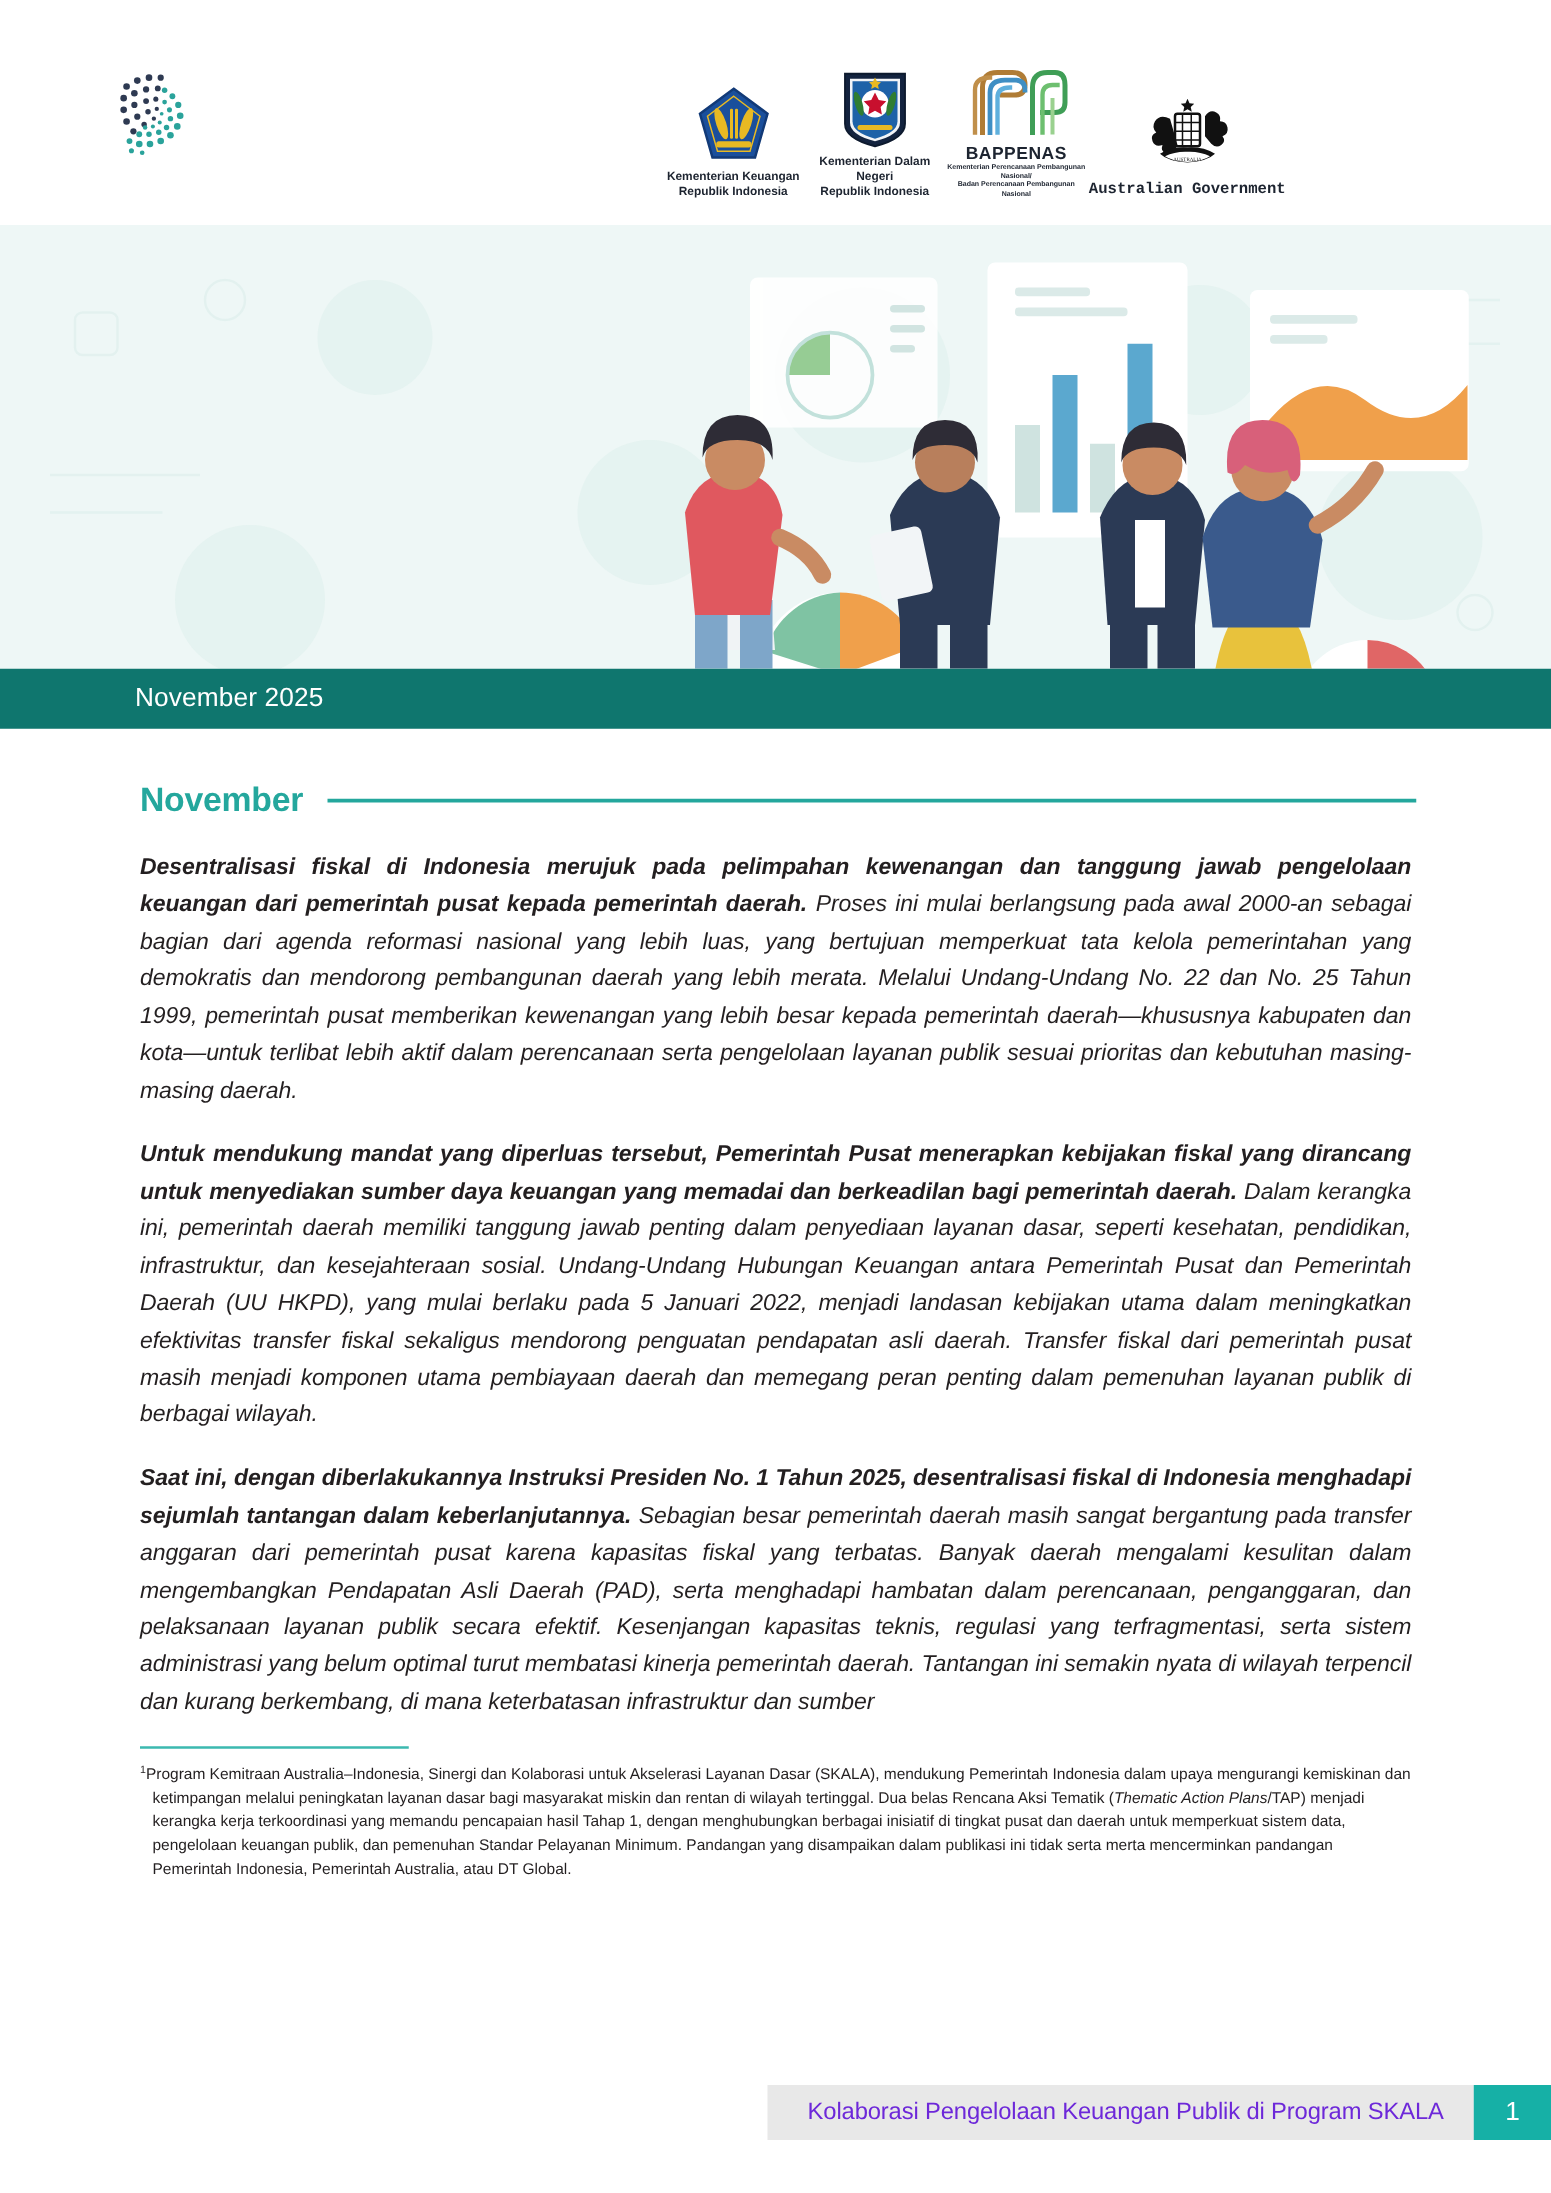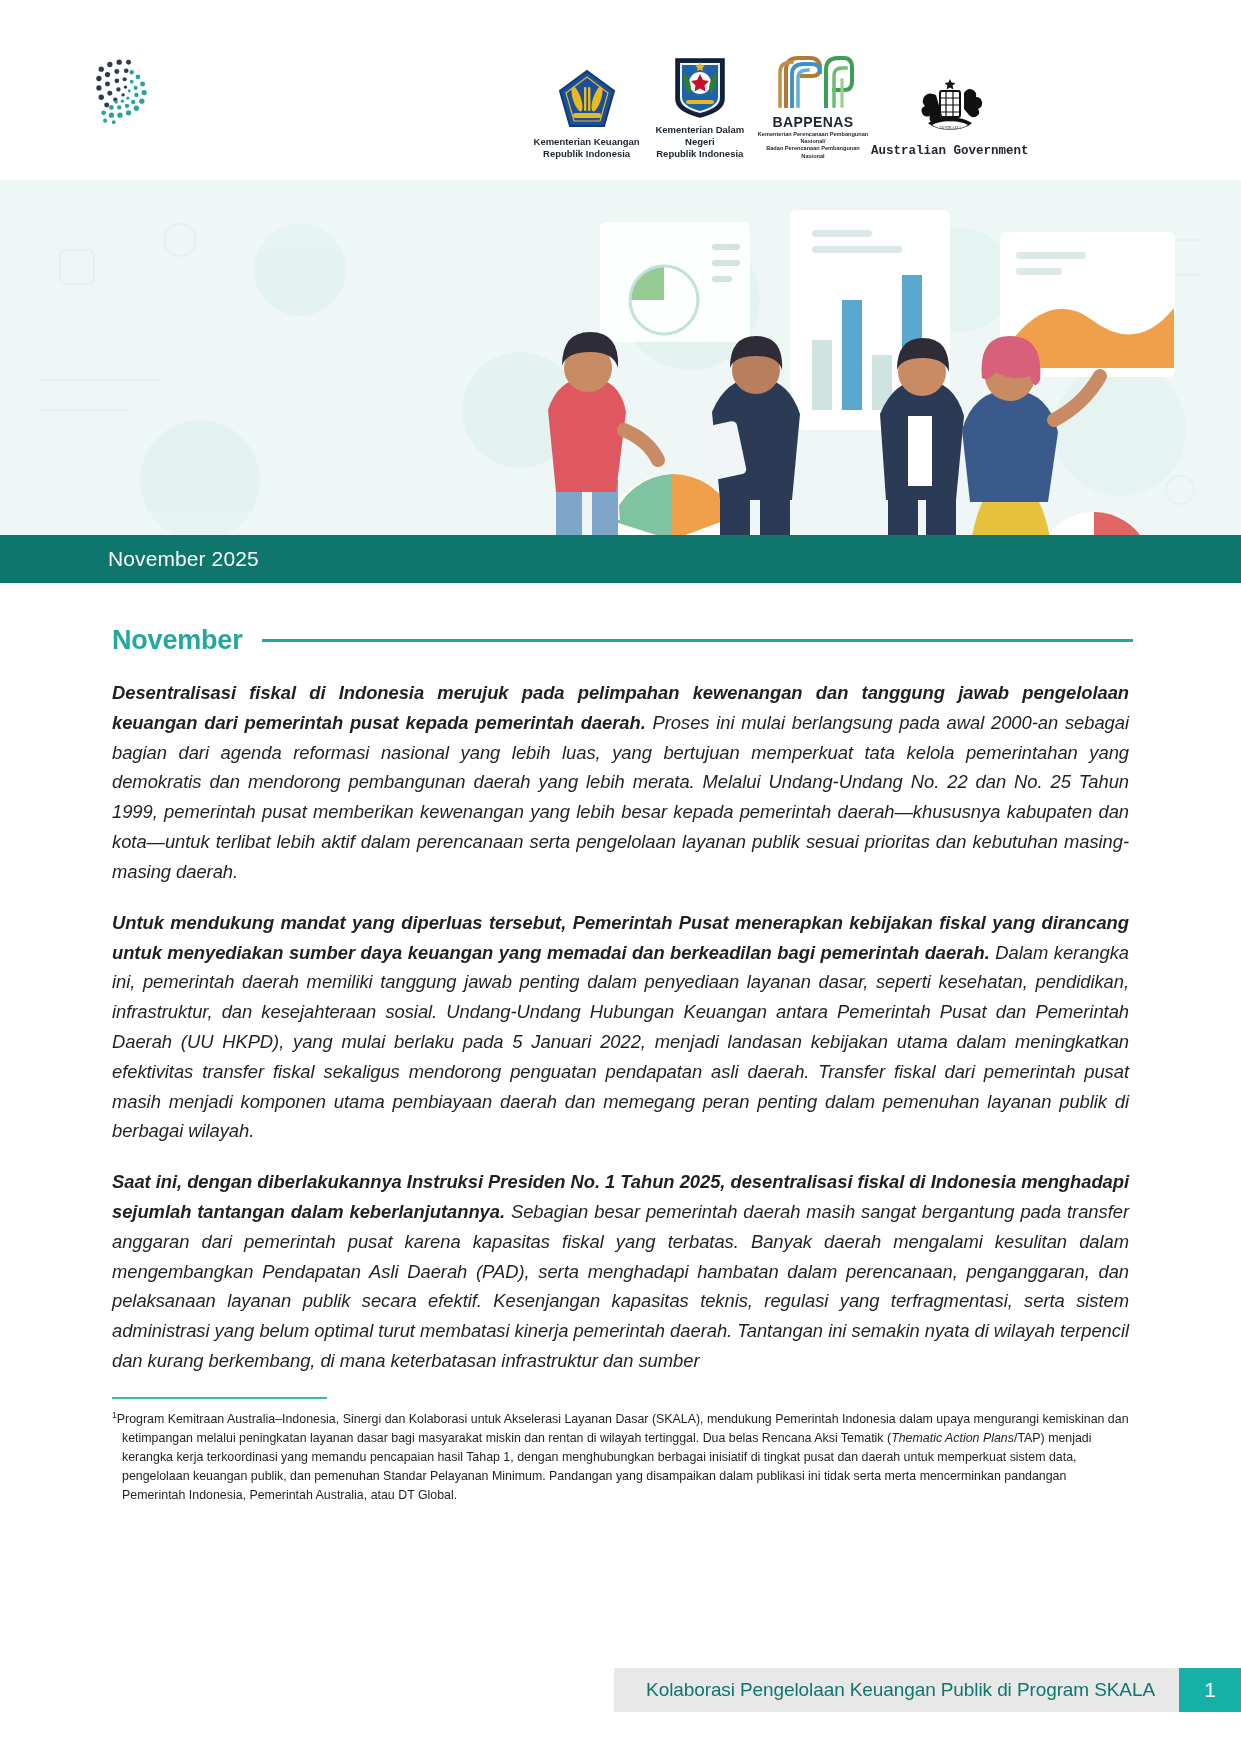--- a/index.html
+++ b/index.html
@@ -238,21 +238,21 @@
     display: flex;
     justify-content: flex-end;
   }
   .footer-title {
     background: #e8e8e8;
     height: 44px;
     display: flex;
     align-items: center;
     padding: 0 24px 0 32px;
     font-size: 19px;
-    color: #0f766e;
+    color: #6d28d9;
     letter-spacing: -.1px;
   }
   .footer-page {
     background: #16b0a6;
     width: 62px;
     height: 44px;
     display: flex;
     align-items: center;
     justify-content: center;
     color: #ffffff;

